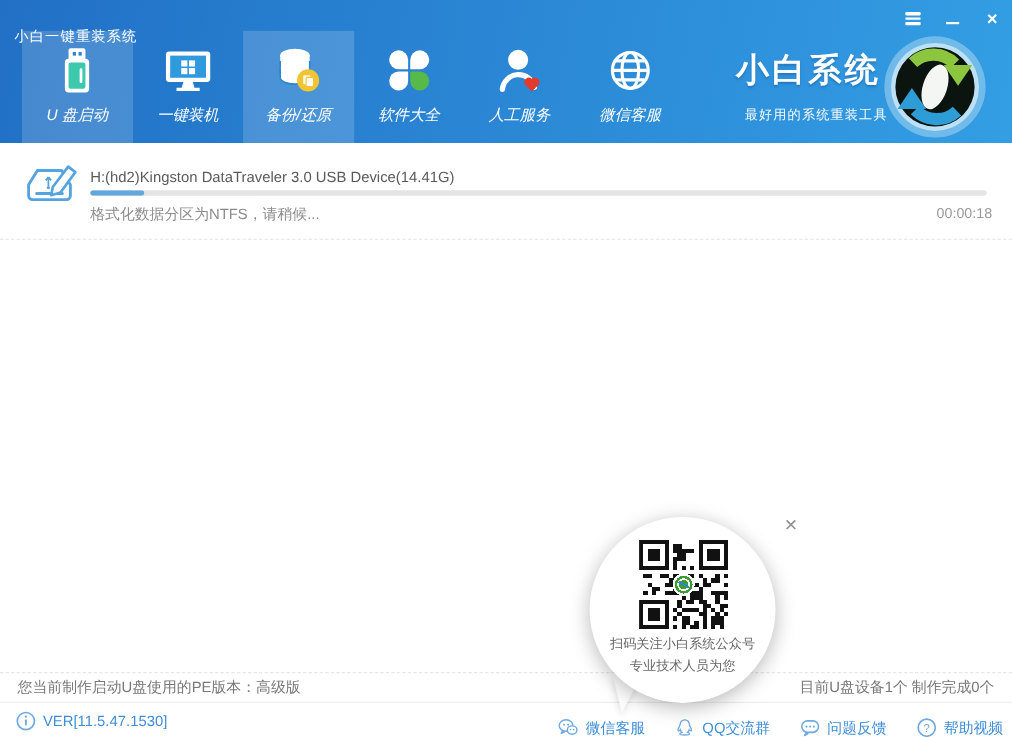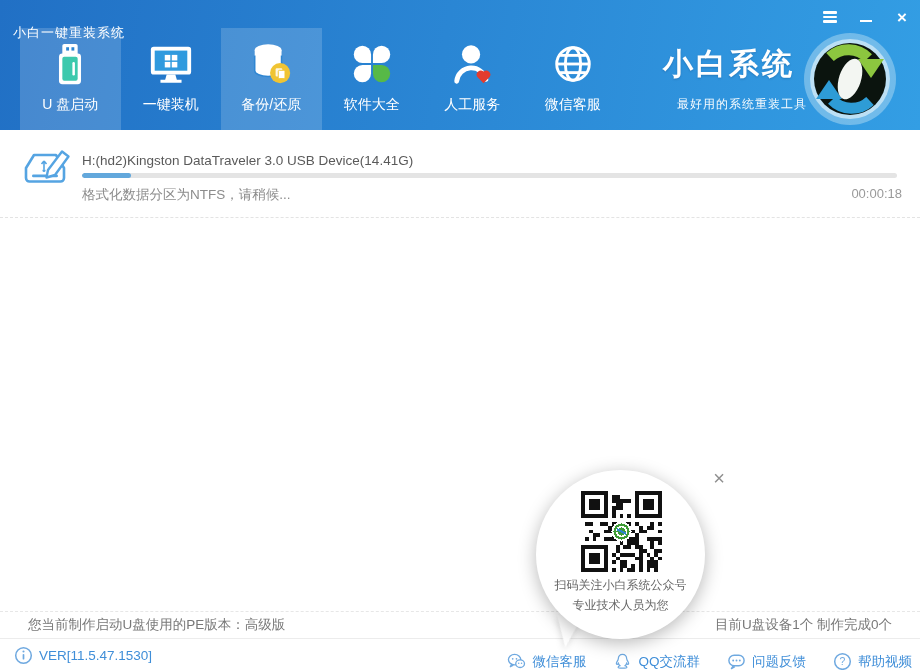--- a/index.html
+++ b/index.html
@@ -20,28 +20,28 @@
   .app-title { position:absolute; left:13px; top:24px; color:#fff; font-size:13px; letter-spacing:1px; }
   .win-controls { position:absolute; top:8px; right:6px; display:flex; align-items:center; gap:12px; }
   .win-btn { width:24px; height:18px; display:flex; align-items:center; justify-content:center; cursor:pointer; }
   .menu-glyph { display:flex; flex-direction:column; gap:2px; }
   .menu-glyph i { display:block; width:14px; height:2.5px; background:#fff; border-radius:1px; }
   .min-glyph { width:12px; height:2.5px; background:#fff; margin-top:8px; }
   .close-glyph { color:#fff; font-size:17px; font-weight:bold; line-height:1; }
 
   
   .nav { position:absolute; top:28px; left:20px; display:flex; height:102px; }
-  .tab { width:100.5px; height:102px; display:flex; flex-direction:column; align-items:center; padding-top:13px; cursor:pointer; }
+  .tab { width:100.5px; height:102px; display:flex; flex-direction:column; align-items:center; padding-top:13px; cursor:pointer;font-style:italic; }
   .tab.active { background:rgba(255,255,255,0.17); }
   .tab .ticon { width:46px; height:46px; margin-bottom:9px; }
   .tab .tlabel { color:#fff; font-size:14px; white-space:nowrap; }
 
   
   .brand { position:absolute; top:44px; left:663px; color:#fff; }
-  .brand-name { font-size:30px; font-weight:bold; letter-spacing:3px; text-shadow:0 1px 2px rgba(0,40,90,.25); }
+  .brand-name { font-size:30px; font-weight:bold; letter-spacing:3px; text-shadow:0 1px 2px rgba(0,40,90,.25);text-align:center; }
   .brand-tagline { font-size:12px; margin-top:11px; letter-spacing:1px; opacity:.96;margin-left:14px; }
   .brand-logo { position:absolute; top:31px; right:22px; width:96px; height:96px; }
 
   
   .progress-section { position:absolute; top:130px; left:0; width:920px; height:88px; background:#fff; border-bottom:1px dashed #e3e3e3; }
   .burn-icon { position:absolute; left:17px; top:17px; width:56px; height:50px; }
   .device-name { position:absolute; left:82px; top:23px; font-size:13.5px; color:#5a5a5a; }
   .progress-track { position:absolute; left:82px; top:43px; width:815px; height:5px; background:#e4e4e4; border-radius:3px; overflow:hidden; }
   .progress-fill { height:100%; width:6%; background:#63a8dc; border-radius:3px; }
   .status-text { position:absolute; left:82px; top:56px; font-size:13.5px; color:#8c8c8c; }
@@ -58,21 +58,21 @@
             filter:drop-shadow(0 3px 3px rgba(0,0,0,.12)); }
   .qr-box { position:absolute; left:581px; top:491px; width:81px; height:81px; z-index:6; }
   .bubble-text { position:absolute; left:531px; top:575px; width:179px; text-align:center;
             font-size:12px; color:#666; line-height:20px; z-index:6; }
   .bubble-close { position:absolute; left:707px; top:466px; width:24px; height:24px; z-index:6;
             color:#8f8f8f; font-size:20px; line-height:24px; text-align:center; cursor:pointer; }
 
   
   .statusbar { position:absolute; top:611px; left:0; width:920px; height:27px; background:#fff;
             border-top:1px dashed #e7e7e7; display:flex; align-items:center;
-            justify-content:space-between; padding:0 28px; font-size:13.5px; color:#787878; }
+            justify-content:space-between; padding:0 16px; font-size:13.5px; color:#787878; }
   .footer { position:absolute; top:638px; left:0; width:920px; height:32px; background:#fff;
             border-top:1px solid #ececec; }
   .version { position:absolute; left:14px; top:0; height:32px; display:flex; align-items:center;
             gap:6px; color:#3f8ed8; font-size:13.5px; cursor:pointer; }
   .footer-links { position:absolute; right:8px; top:0; height:32px; display:flex; align-items:flex-end; gap:27px; }
   .footer-link { display:flex; align-items:center; gap:6px; color:#3f8ed8; font-size:13.5px; cursor:pointer; }
   .flink-icon { width:19px; height:19px; }
 </style>
 </head>
 <body>

